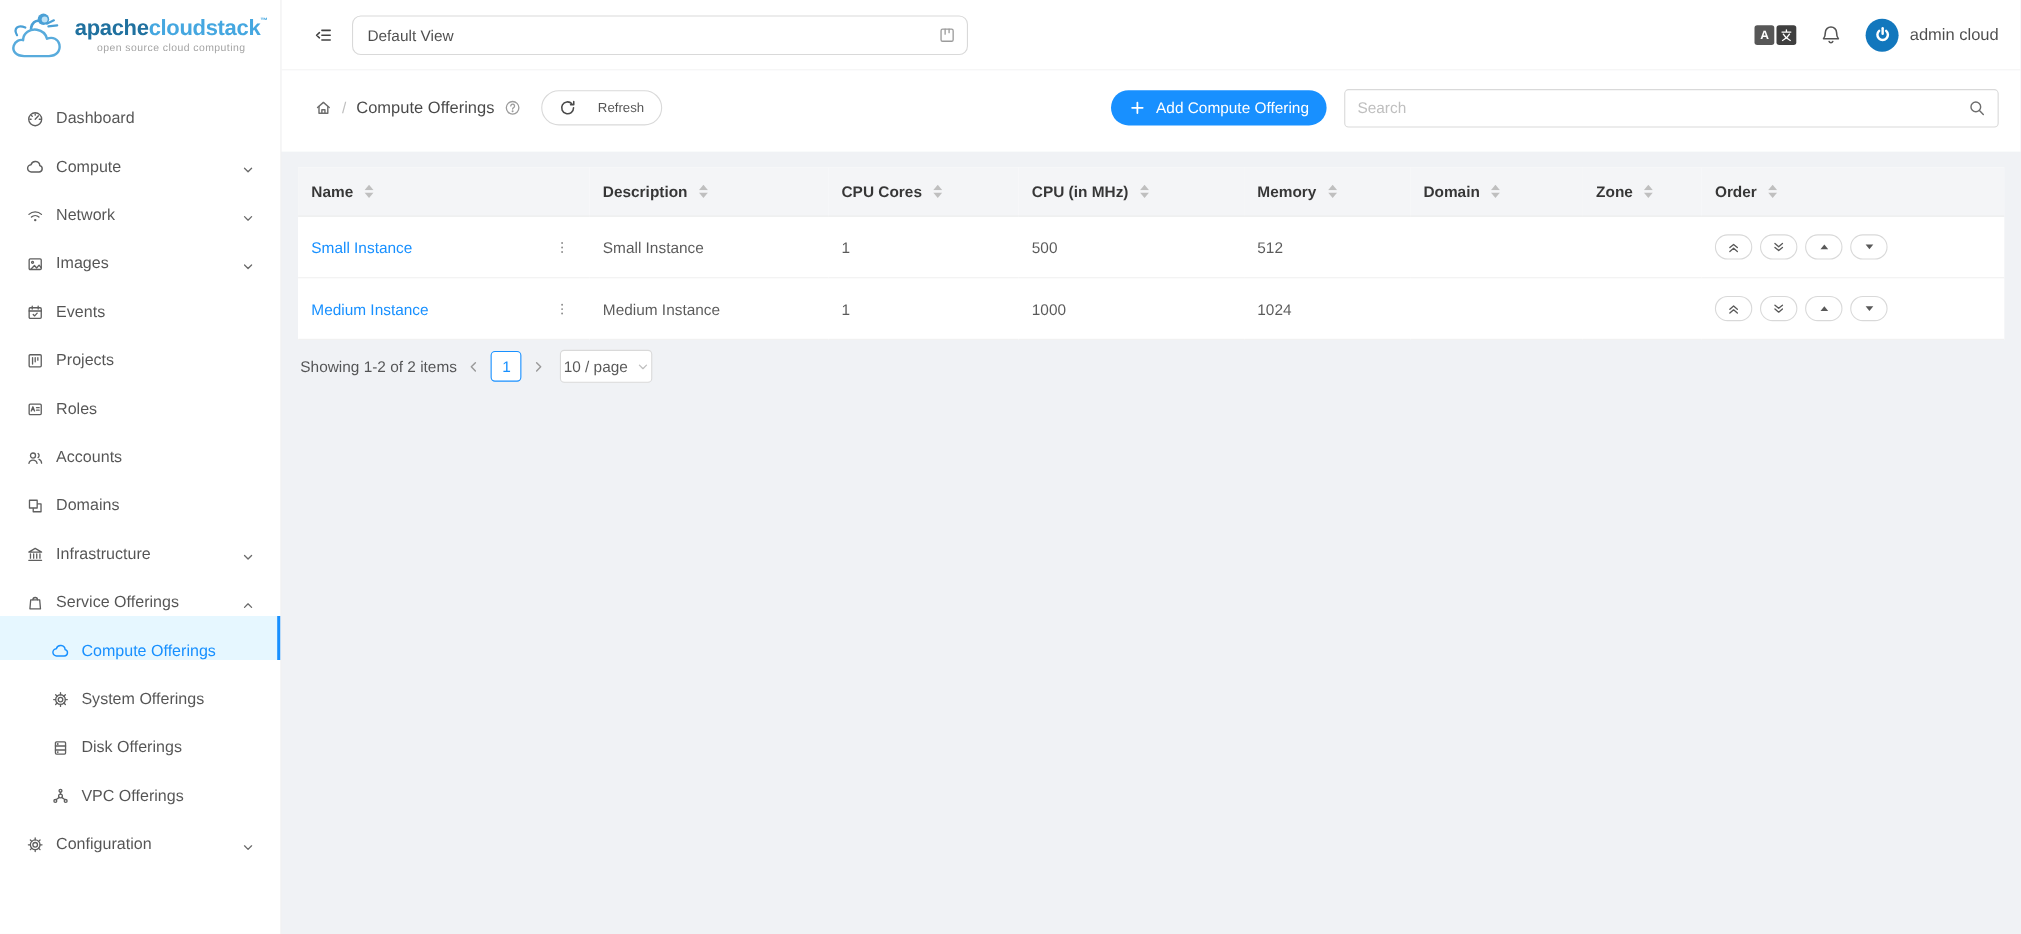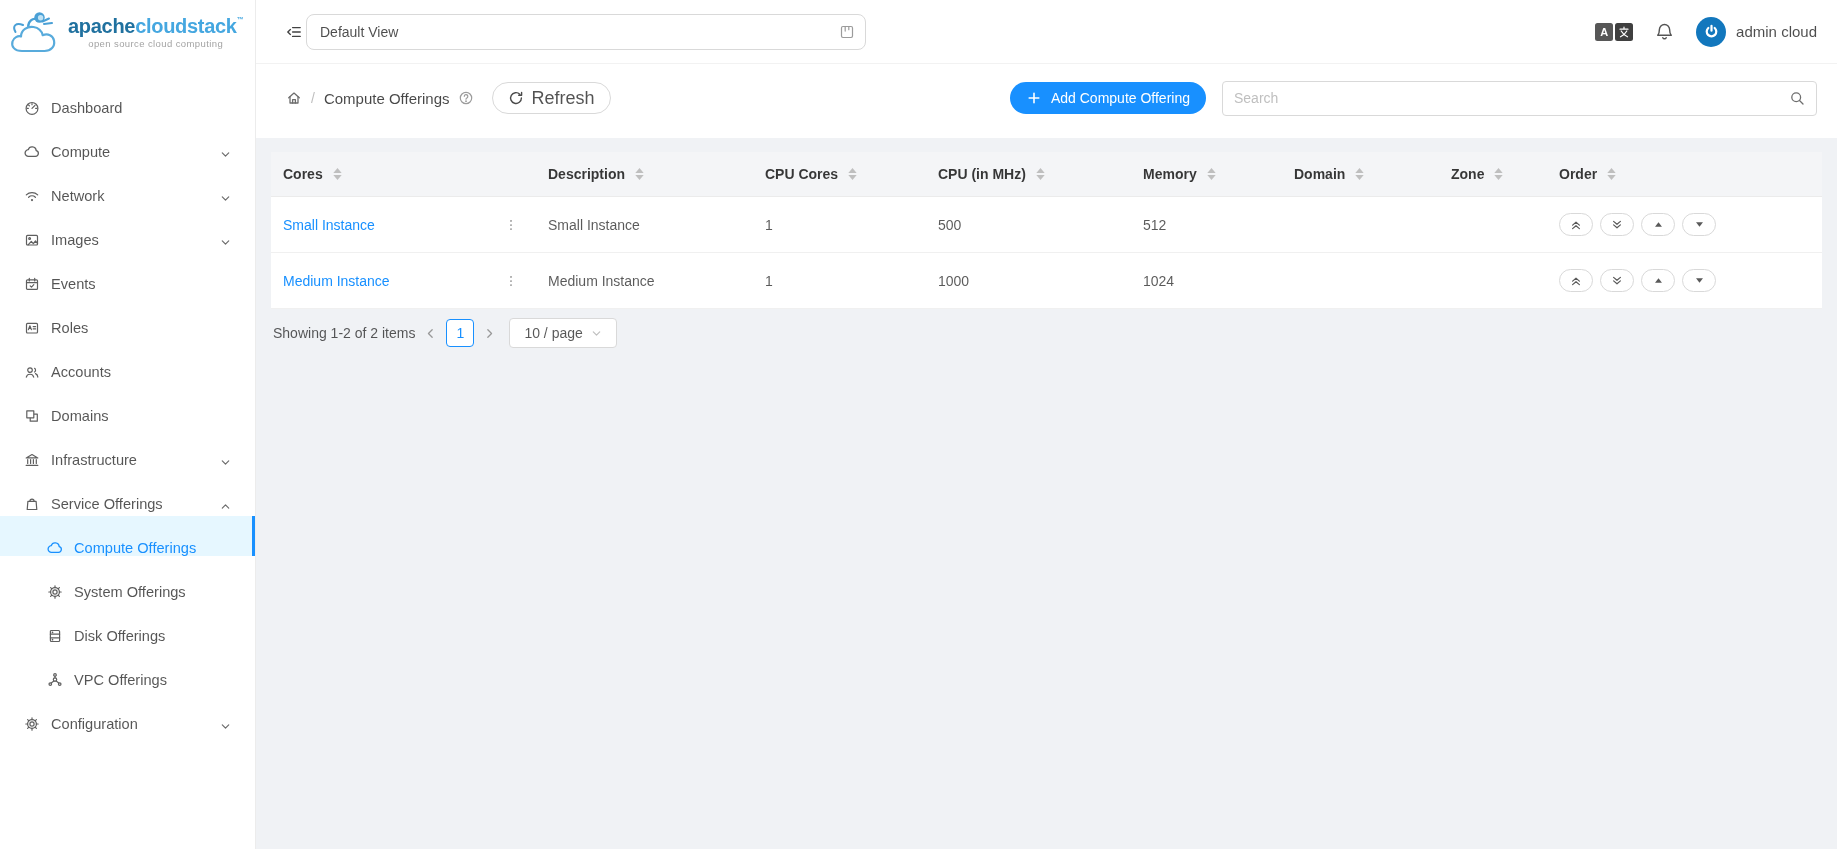--- a/index.html
+++ b/index.html
@@ -23,38 +23,38 @@
   .menu-label{margin-left:11px;font-size:14.6px;flex:1;white-space:nowrap}
   .menu-item .chev{color:#6b6b6b}
   .menu-item.child{padding-left:47px}
   .menu-item.active{background:#e6f7ff;color:#1890ff;border-right:3px solid #1890ff}
   .menu-item.active .icon{color:#1890ff}
 
   
   .main{flex:1;display:flex;flex-direction:column;min-width:0}
   .topbar{height:64px;background:#fff;border-bottom:1px solid #f2f2f2;display:flex;align-items:center;padding:0 20px 0 30px;flex-shrink:0}
   .fold{color:#424242;cursor:pointer}
-  .view-select{margin-left:4px;width:560px;height:36px;border:1px solid #d9d9d9;border-radius:8px;background:#fff;display:flex;align-items:center;justify-content:space-between;padding:0 10px 0 13px;color:rgba(0,0,0,.7);cursor:pointer}
+  .view-select{margin-left:18px;width:560px;height:36px;border:1px solid #d9d9d9;border-radius:8px;background:#fff;display:flex;align-items:center;justify-content:space-between;padding:0 10px 0 13px;color:rgba(0,0,0,.7);cursor:pointer}
   .vs-icon{color:#9b9b9b}
   .tb-right{margin-left:auto;display:flex;align-items:center;gap:22px}
   .translate{display:inline-flex;gap:2px;cursor:pointer}
   .tr-sq{width:18px;height:18px;border-radius:2.5px;background:#575757;color:#fff;display:inline-flex;align-items:center;justify-content:center;font-size:11px;font-weight:bold}
   .tr-sq.b{background:#3f3f3f}
   .bell{color:#545454;cursor:pointer}
   .user{display:flex;align-items:center;gap:10px;cursor:pointer;color:rgba(0,0,0,.7);font-size:15px}
   .avatar{width:30px;height:30px;border-radius:50%;background:#1277bd;display:flex;align-items:center;justify-content:center}
 
   
   .crumb-bar{background:#fff;height:74px;display:flex;align-items:center;padding:0 20px 6px 30px;flex-shrink:0}
   .crumb-left{display:flex;align-items:center}
   .home-ic{color:#6d6d6d;cursor:pointer}
   .crumb-sep{margin:0 9px;color:#bfbfbf}
   .crumb-cur{color:rgba(0,0,0,.72);font-size:15px}
   .help-ic{margin-left:8px;color:#9c9c9c;cursor:pointer}
-  .btn-refresh{margin-left:18px;height:32px;border:1px solid #d9d9d9;border-radius:16px;background:#fff;display:inline-flex;align-items:center;gap:8px;padding:0 15px;color:rgba(0,0,0,.68);font-size:18px;cursor:pointer}
+  .btn-refresh{margin-left:18px;height:32px;border:1px solid #d9d9d9;border-radius:16px;background:#fff;display:inline-flex;align-items:center;gap:20px;padding:0 15px;color:rgba(0,0,0,.68);font-size:12px;cursor:pointer}
   .btn-refresh .icon{color:#4a4a4a}
   .crumb-right{margin-left:auto;display:flex;align-items:center;gap:16px}
   .btn-add{height:32px;border:none;border-radius:16px;background:#1890ff;color:#fff;display:inline-flex;align-items:center;gap:9px;padding:0 16px;font-size:14px;font-family:inherit;cursor:pointer}
   .search-box{width:595px;height:35px;border:1px solid #d9d9d9;border-radius:4px;background:#fff;display:flex;align-items:center;padding:0 11px}
   .search-box input{flex:1;border:none;outline:none;font-family:inherit;font-size:14px;color:rgba(0,0,0,.65);background:transparent}
   .search-box input::placeholder{color:#bfbfbf}
   .search-ic{color:#6e6e6e;cursor:pointer}
 
   
   .content{flex:1;background:#f0f2f5;padding:14px 15px;overflow:hidden}
@@ -68,21 +68,21 @@
   a.link{color:#1890ff;text-decoration:none;cursor:pointer}
   .ellip{color:#8c8c8c;margin-right:6px;cursor:pointer}
   .order-cell{display:flex;align-items:center}
   .order-btn{width:34px;height:23px;margin-right:7px;border:1px solid #d9d9d9;border-radius:12px;background:#fff;display:inline-flex;align-items:center;justify-content:center;color:#595959;cursor:pointer}
 
   
   .pager{display:flex;align-items:center;margin-top:9px;padding-left:2px;gap:9px}
   .pg-sum{color:rgba(0,0,0,.66)}
   .pg-arrow{color:#999;cursor:pointer;display:inline-flex}
   .pg-num{width:28px;height:28px;border:1px solid #1890ff;border-radius:4px;background:#fff;color:#1890ff;display:inline-flex;align-items:center;justify-content:center;cursor:pointer}
-  .pg-size{height:30px;border:1px solid #d9d9d9;border-radius:4px;background:#fff;display:inline-flex;align-items:center;gap:8px;padding:0 14px;color:rgba(0,0,0,.66);cursor:pointer;margin-left:4px}
+  .pg-size{height:30px;border:1px solid #d9d9d9;border-radius:4px;background:#fff;display:inline-flex;align-items:center;gap:8px;padding:0 2px;color:rgba(0,0,0,.66);cursor:pointer;margin-left:4px}
   .pg-size .icon{color:#bfbfbf}
 </style>
 </head>
 <body>
 
 <div class="app">
 
   <aside class="sidebar">
     <div class="logo">
       <span class="icon">
@@ -156,20 +156,29 @@
         </div>
         <div class="menu-item">
           <span class="icon ">
             <svg width="16" height="16" viewBox="0 0 16 16" fill="none" stroke="currentColor" stroke-width="1.2" stroke-linecap="round" stroke-linejoin="round">
               <rect x="2.5" y="3.8" width="11" height="9.6" rx="1"></rect>
               <path d="M5.3 2.3v2.6 M10.7 2.3v2.6 M2.5 6.7h11"></path>
               <path d="M6.2 9.9 l1.3 1.3 2.3-2.5"></path>
             </svg>
           </span>
           <span class="menu-label">Events</span>
+        </div>
+        <div class="menu-item">
+          <span class="icon ">
+            <svg width="16" height="16" viewBox="0 0 16 16" fill="none" stroke="currentColor" stroke-width="1.2" stroke-linecap="round" stroke-linejoin="round">
+              <rect x="2.5" y="2.5" width="11" height="11" rx="1"></rect>
+              <path d="M5.6 5.1v5.8 M8 5.1v3.8 M10.4 5.1v2.3"></path>
+            </svg>
+          </span>
+          <span class="menu-label">Projects</span>
         </div>
         <div class="menu-item">
           <span class="icon ">
             <svg width="16" height="16" viewBox="0 0 16 16" fill="none" stroke="currentColor" stroke-width="1.2" stroke-linecap="round" stroke-linejoin="round">
               <rect x="2.5" y="3.4" width="11" height="9.6" rx="1"></rect>
               <path d="M4.4 9.6 L5.9 5.8 7.4 9.6 M4.9 8.4h2"></path>
               <path d="M9.2 6.6h2.4 M9.2 8.9h2.4"></path>
             </svg>
           </span>
           <span class="menu-label">Roles</span>
@@ -386,21 +395,21 @@
               <col style="width:173px">
               <col style="width:205px">
               <col style="width:151px">
               <col style="width:157px">
               <col style="width:108px">
               <col>
             </colgroup>
           <thead>
               <tr id="gridhead">
                 <th><span class="th-inner">
-                    <span>Cores</span>
+                    <span>Name</span>
                     <span class="sorter">
                       <svg width="9" height="5" viewBox="0 0 10 6" fill="#bfbfbf">
                         <path d="M5 0 L10 6 H0 z"></path>
                       </svg>
                       <svg width="9" height="5" viewBox="0 0 10 6" fill="#bfbfbf">
                         <path d="M5 6 L0 0 h10 z"></path>
                       </svg>
                     </span>
                   </span></th>
                 <th><span class="th-inner">

